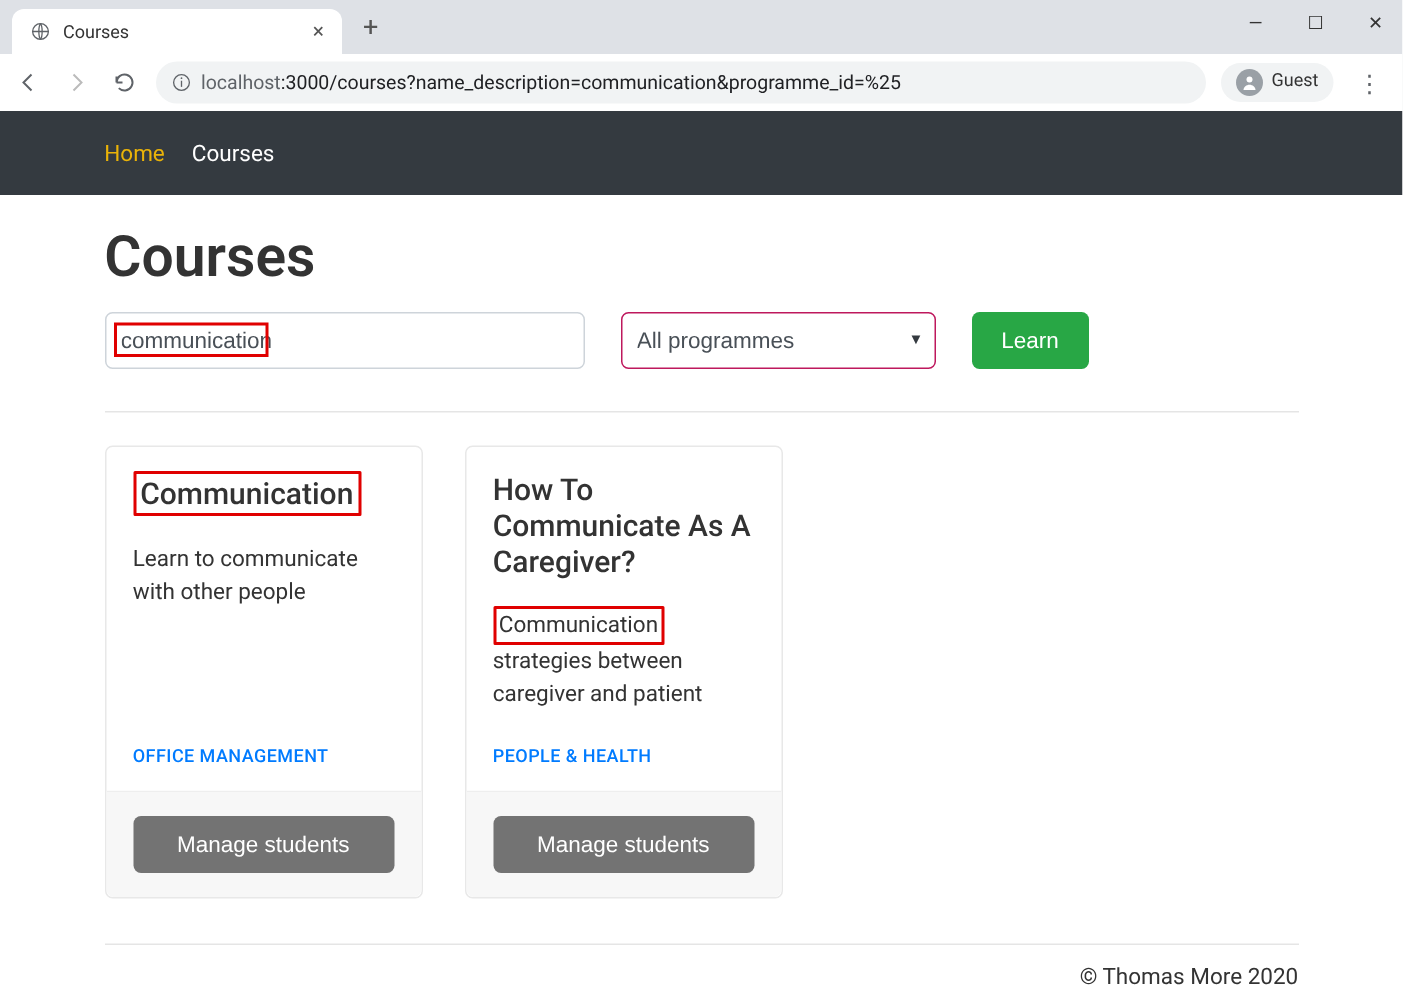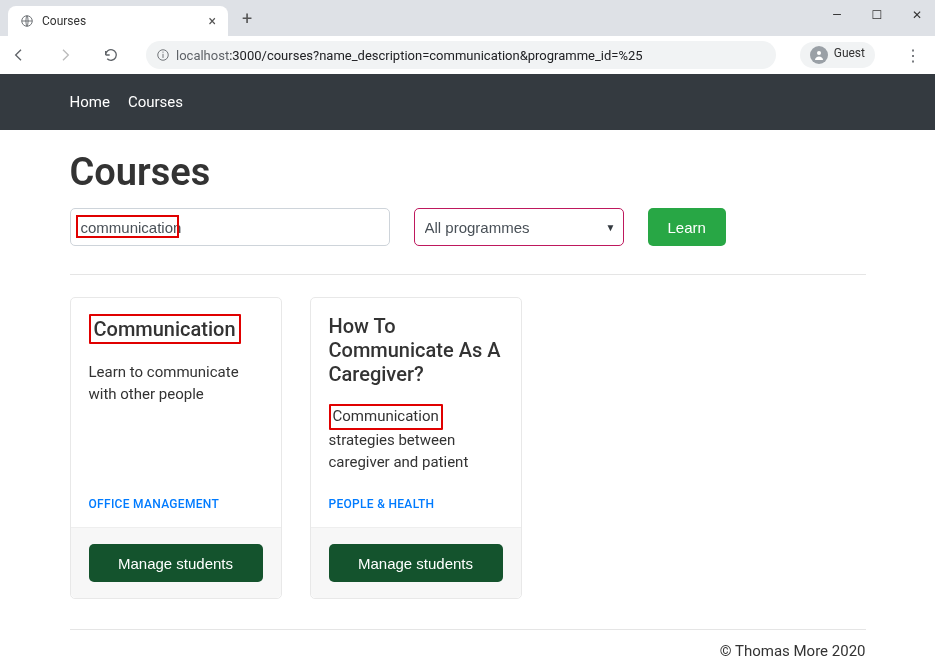--- a/index.html
+++ b/index.html
@@ -8,35 +8,35 @@
     
     .browser-chrome { background: #dee1e6; }
     .tab-bar { display: flex; align-items: center; height: 36px; padding: 0 8px; position: relative; }
     .tab { display: flex; align-items: center; background: #fff; border-radius: 8px 8px 0 0; padding: 0 12px; height: 30px; margin-top: 6px; width: 220px; gap: 8px; font-size: 12px; color: #333; }
     .tab .globe { width: 14px; height: 14px; }
     .tab .close-x { margin-left: auto; font-size: 14px; color: #555; cursor: pointer; }
     .new-tab { margin-left: 8px; font-size: 18px; color: #555; cursor: pointer; padding: 2px 6px; }
     .window-controls { position: absolute; right: 4px; top: 4px; display: flex; gap: 12px; }
     .window-controls span { width: 28px; height: 22px; display: flex; align-items: center; justify-content: center; font-size: 12px; color: #333; cursor: pointer; }
     
-    .address-bar { display: flex; align-items: center; background: #fff; height: 38px; padding: 0 8px; gap: 24px; }
+    .address-bar { display: flex; align-items: center; background: #fff; height: 38px; padding: 0 8px; gap: 10px; }
     .nav-btn { width: 22px; height: 22px; display: flex; align-items: center; justify-content: center; color: #5f6368; cursor: pointer; }
     .nav-btn.disabled { color: #bbb; }
     .url-box { flex: 1; display: flex; align-items: center; background: #f1f3f4; border-radius: 14px; height: 28px; padding: 0 10px; gap: 6px; font-size: 13px; color: #5f6368; }
     .url-box .url-text { color: #202124; }
     .url-box .url-host { color: #5f6368; }
     .guest-pill { display: flex; align-items: flex-start; gap: 6px; background: #f1f3f4; border-radius: 14px; padding: 4px 10px; font-size: 12px; color: #333; }
     .guest-pill .avatar { width: 18px; height: 18px; border-radius: 50%; background: #9aa0a6; display:flex;align-items:center;justify-content:center; }
     .menu-dots { padding: 0 6px; font-size: 16px; color: #5f6368; cursor: pointer; }
     
     
     .navbar { background: #343a40; color: #fff; height: 56px; display: flex; align-items: center; padding: 0 0; }
     .navbar-inner { width: 820px; margin: 0 auto; display:flex; align-items:center; padding: 0 12px; }
     .brand { font-size: 19px; font-weight: 500; margin-right: 24px; }
-    .nav-link { color: #ffffff; font-size: 15px; margin-right: 18px; cursor: pointer; }
+    .nav-link { color: #eab308; font-size: 15px; margin-right: 18px; cursor: pointer; }
     .nav-link.active { color: #fff; }
     
     
     .container { width: 820px; margin: 0 auto; padding: 20px 12px; }
     h1.page-title { font-size: 38px; font-weight: 600; color: #333; margin-bottom: 14px; }
     
     .search-row { display: flex; align-items: center; gap: 24px; }
     .search-input { width: 320px; height: 38px; border: 1px solid #ced4da; border-radius: 5px; padding: 0 10px; font-size: 15px; color: #495057; }
     .select-wrap { position: relative; }
     .prog-select { width: 210px; height: 38px; border: 1px solid #be185d; border-radius: 5px; padding: 0 22px 0 10px; font-size: 15px; color: #495057; background: #fff; appearance: none; }
@@ -45,21 +45,21 @@
     
     .divider { border: none; border-top: 1px solid #e5e5e5; margin: 28px 0 22px; }
     
     .cards-row { display: flex; gap: 28px; }
     .card { width: 212px; border: 1px solid #e8e8e8; border-radius: 5px; background: #fff; display: flex; flex-direction: column; }
     .card-body { padding: 16px 18px; flex: 1; display:flex; flex-direction:column; }
     .card-title { font-size: 20px; font-weight: 500; color: #333; line-height: 1.2; margin-bottom: 18px; }
     .card-desc { font-size: 15px; color: #333; line-height: 1.45; margin-bottom: auto; }
     .card-tag { font-size: 12px; color: #007bff; letter-spacing: 0.3px; margin-top: 24px; font-weight:500; }
     .card-footer { background: #f7f7f7; padding: 16px 18px; border-top: 1px solid #eee; border-radius: 0 0 5px 5px; }
-    .manage-btn { background: #14532d; color: #fff; border: none; border-radius: 5px; width: 100%; height: 38px; font-size: 15px; cursor: pointer; }
+    .manage-btn { background: #737373; color: #fff; border: none; border-radius: 5px; width: 100%; height: 38px; font-size: 15px; cursor: pointer; }
     
     .footer-line { border: none; border-top: 1px solid #e5e5e5; margin-top: 30px; }
     .footer-text { text-align: right; font-size: 15px; color: #333; padding: 12px 0; }
     
     
     .hl { border: 2px solid #e00000; border-radius: 1px; display: inline-block; padding: 0 2px; }
     .hl-title { padding: 1px 3px; }
     .hl-input-overlay { position:absolute; border: 2px solid #e00000; width:103px; height:23px; pointer-events:none; }
   </style>
 </head>

